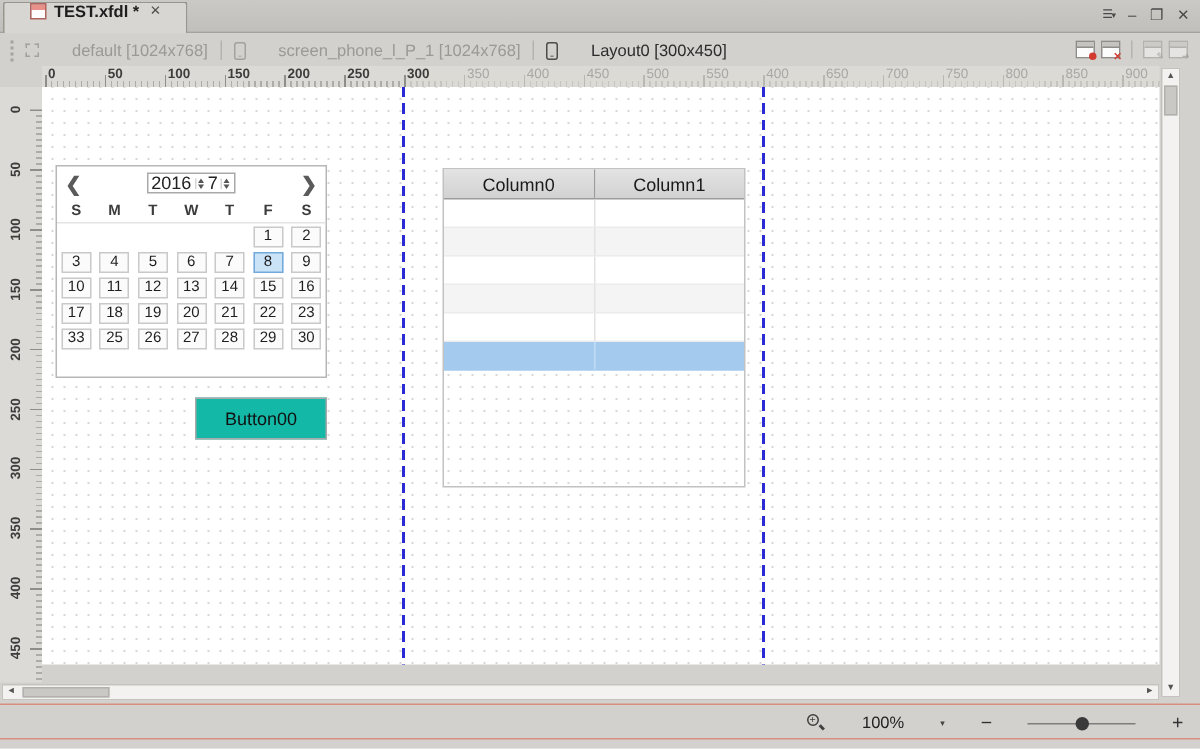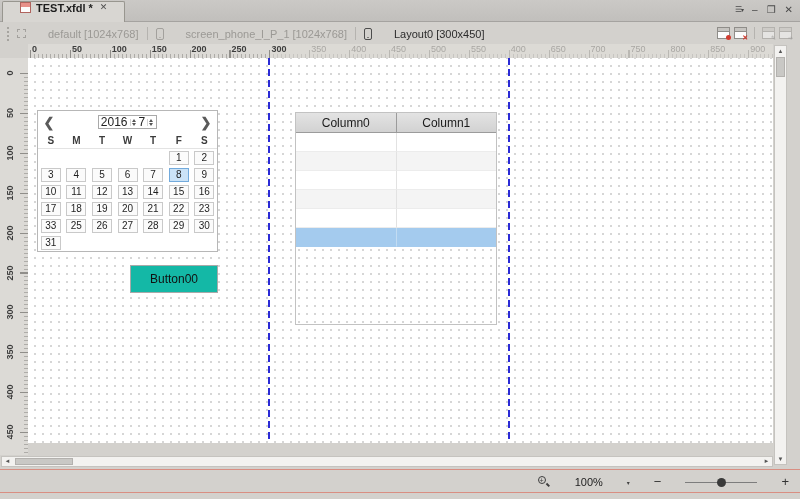--- a/index.html
+++ b/index.html
@@ -361,31 +361,20 @@
         <span class="cal-cell">
           <span class="date-box">28</span>
         </span>
         <span class="cal-cell">
           <span class="date-box">29</span>
         </span>
         <span class="cal-cell">
           <span class="date-box">30</span>
         </span>
       </div>
-      <div class="cal-row">
-        <span class="cal-cell">
-          <span class="date-box">31</span>
-        </span>
-        <span class="cal-cell"></span>
-        <span class="cal-cell"></span>
-        <span class="cal-cell"></span>
-        <span class="cal-cell"></span>
-        <span class="cal-cell"></span>
-        <span class="cal-cell"></span>
-      </div>
     </div>
 </div>
 
 <div class="widget" id="grid">
   <div class="g-header" id="grid-header">
       <div class="g-hcell">Column0</div>
       <div class="g-hcell">Column1</div>
     </div>
   <div id="grid-body">
       <div class="g-row">

